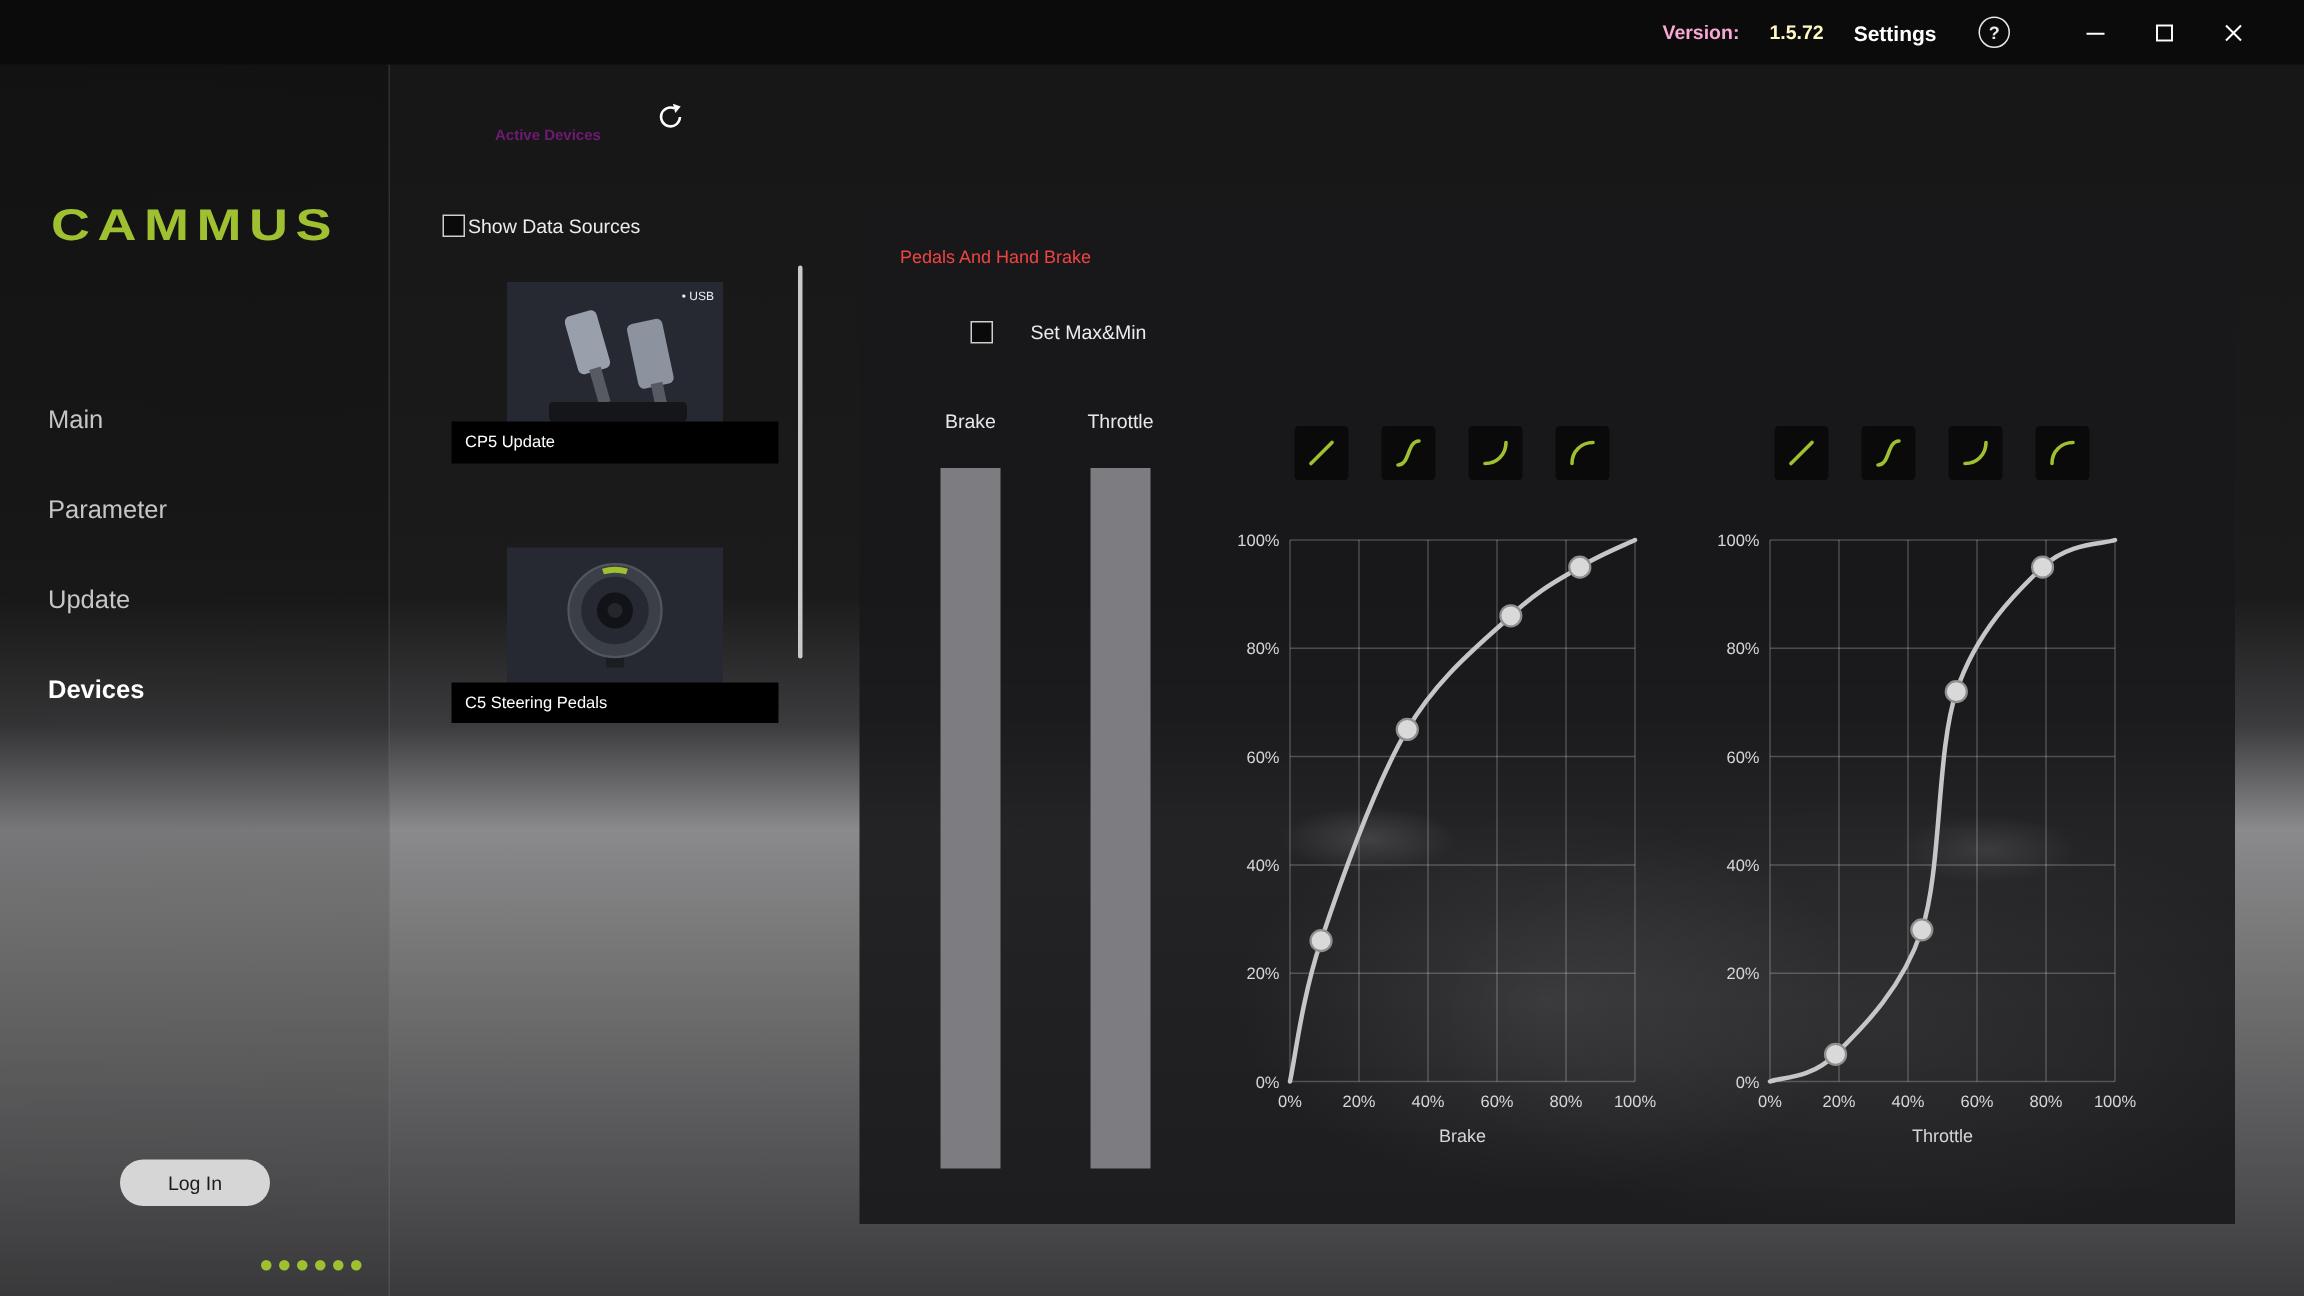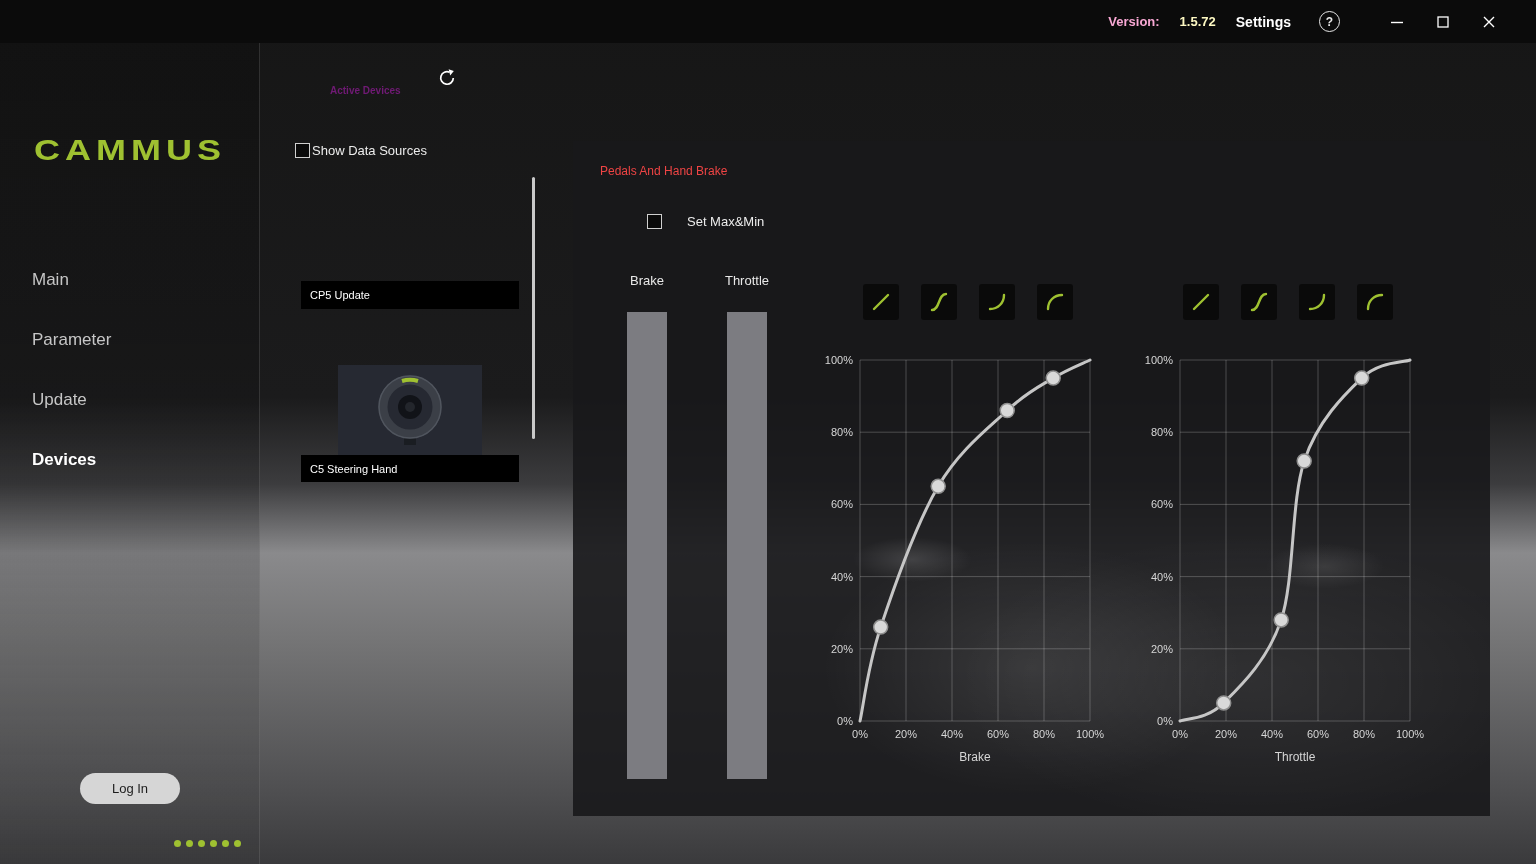--- a/index.html
+++ b/index.html
@@ -167,34 +167,49 @@
   <div class="devices-header">Active Devices</div>
   <svg class="refresh-icon" viewBox="0 0 20 20">
     <path d="M16.3 10 A6.3 6.3 0 1 1 12.6 4.2" fill="none" stroke="#ffffff" stroke-width="1.7"></path>
     <path d="M11.6 1.2 L16.8 3.0 L13.2 7.4 Z" fill="#ffffff"></path>
   </svg>
   <div class="sds-row">
     <div class="checkbox"></div>
     <span class="sds-label">Show Data Sources</span>
   </div>
 
+  <div class="device-card-img" id="pedals-img">
+    <svg width="144" height="102" viewBox="0 0 144 102">
+      <rect width="144" height="102" fill="#262932"></rect>
+      <g transform="rotate(-16 55 45)">
+        <rect x="44" y="20" width="22" height="40" rx="4" fill="#9aa0ab"></rect>
+        <rect x="51" y="58" width="8" height="24" fill="#555a63"></rect>
+      </g>
+      <g transform="rotate(-12 95 50)">
+        <rect x="84" y="26" width="24" height="44" rx="4" fill="#8d939e"></rect>
+        <rect x="92" y="68" width="8" height="22" fill="#555a63"></rect>
+      </g>
+      <rect x="28" y="80" width="92" height="13" rx="3" fill="#14161a"></rect>
+    </svg>
+    <span class="usb-badge">• USB</span>
+  </div>
   <div class="device-label" id="pedals-label">CP5 Update</div>
 
   <div class="device-card-img" id="wheel-img">
     <svg width="144" height="90" viewBox="0 0 144 90">
       <rect width="144" height="90" fill="#262932"></rect>
       <rect x="66" y="66" width="12" height="14" fill="#1a1d22"></rect>
       <circle cx="72" cy="42" r="27" fill="none" stroke="#3b3f47" stroke-width="9"></circle>
       <circle cx="72" cy="42" r="31" fill="none" stroke="#50555e" stroke-width="1.5"></circle>
       <path d="M64 16 A27 27 0 0 1 80 16" stroke="#9fc131" stroke-width="4" fill="none"></path>
       <circle cx="72" cy="42" r="12" fill="#111318"></circle>
       <circle cx="72" cy="42" r="5" fill="#23262c"></circle>
     </svg>
   </div>
-  <div class="device-label" id="wheel-label">C5 Steering Hand</div>
+  <div class="device-label" id="wheel-label">C5 Steering Pedals</div>
 
   <div class="scrollbar"></div>
 </div>
 
 <div class="main-panel">
   <div class="car-hint"></div>
 
   <div class="panel-title">Pedals And Hand Brake</div>
 
   <div class="maxmin-row">

